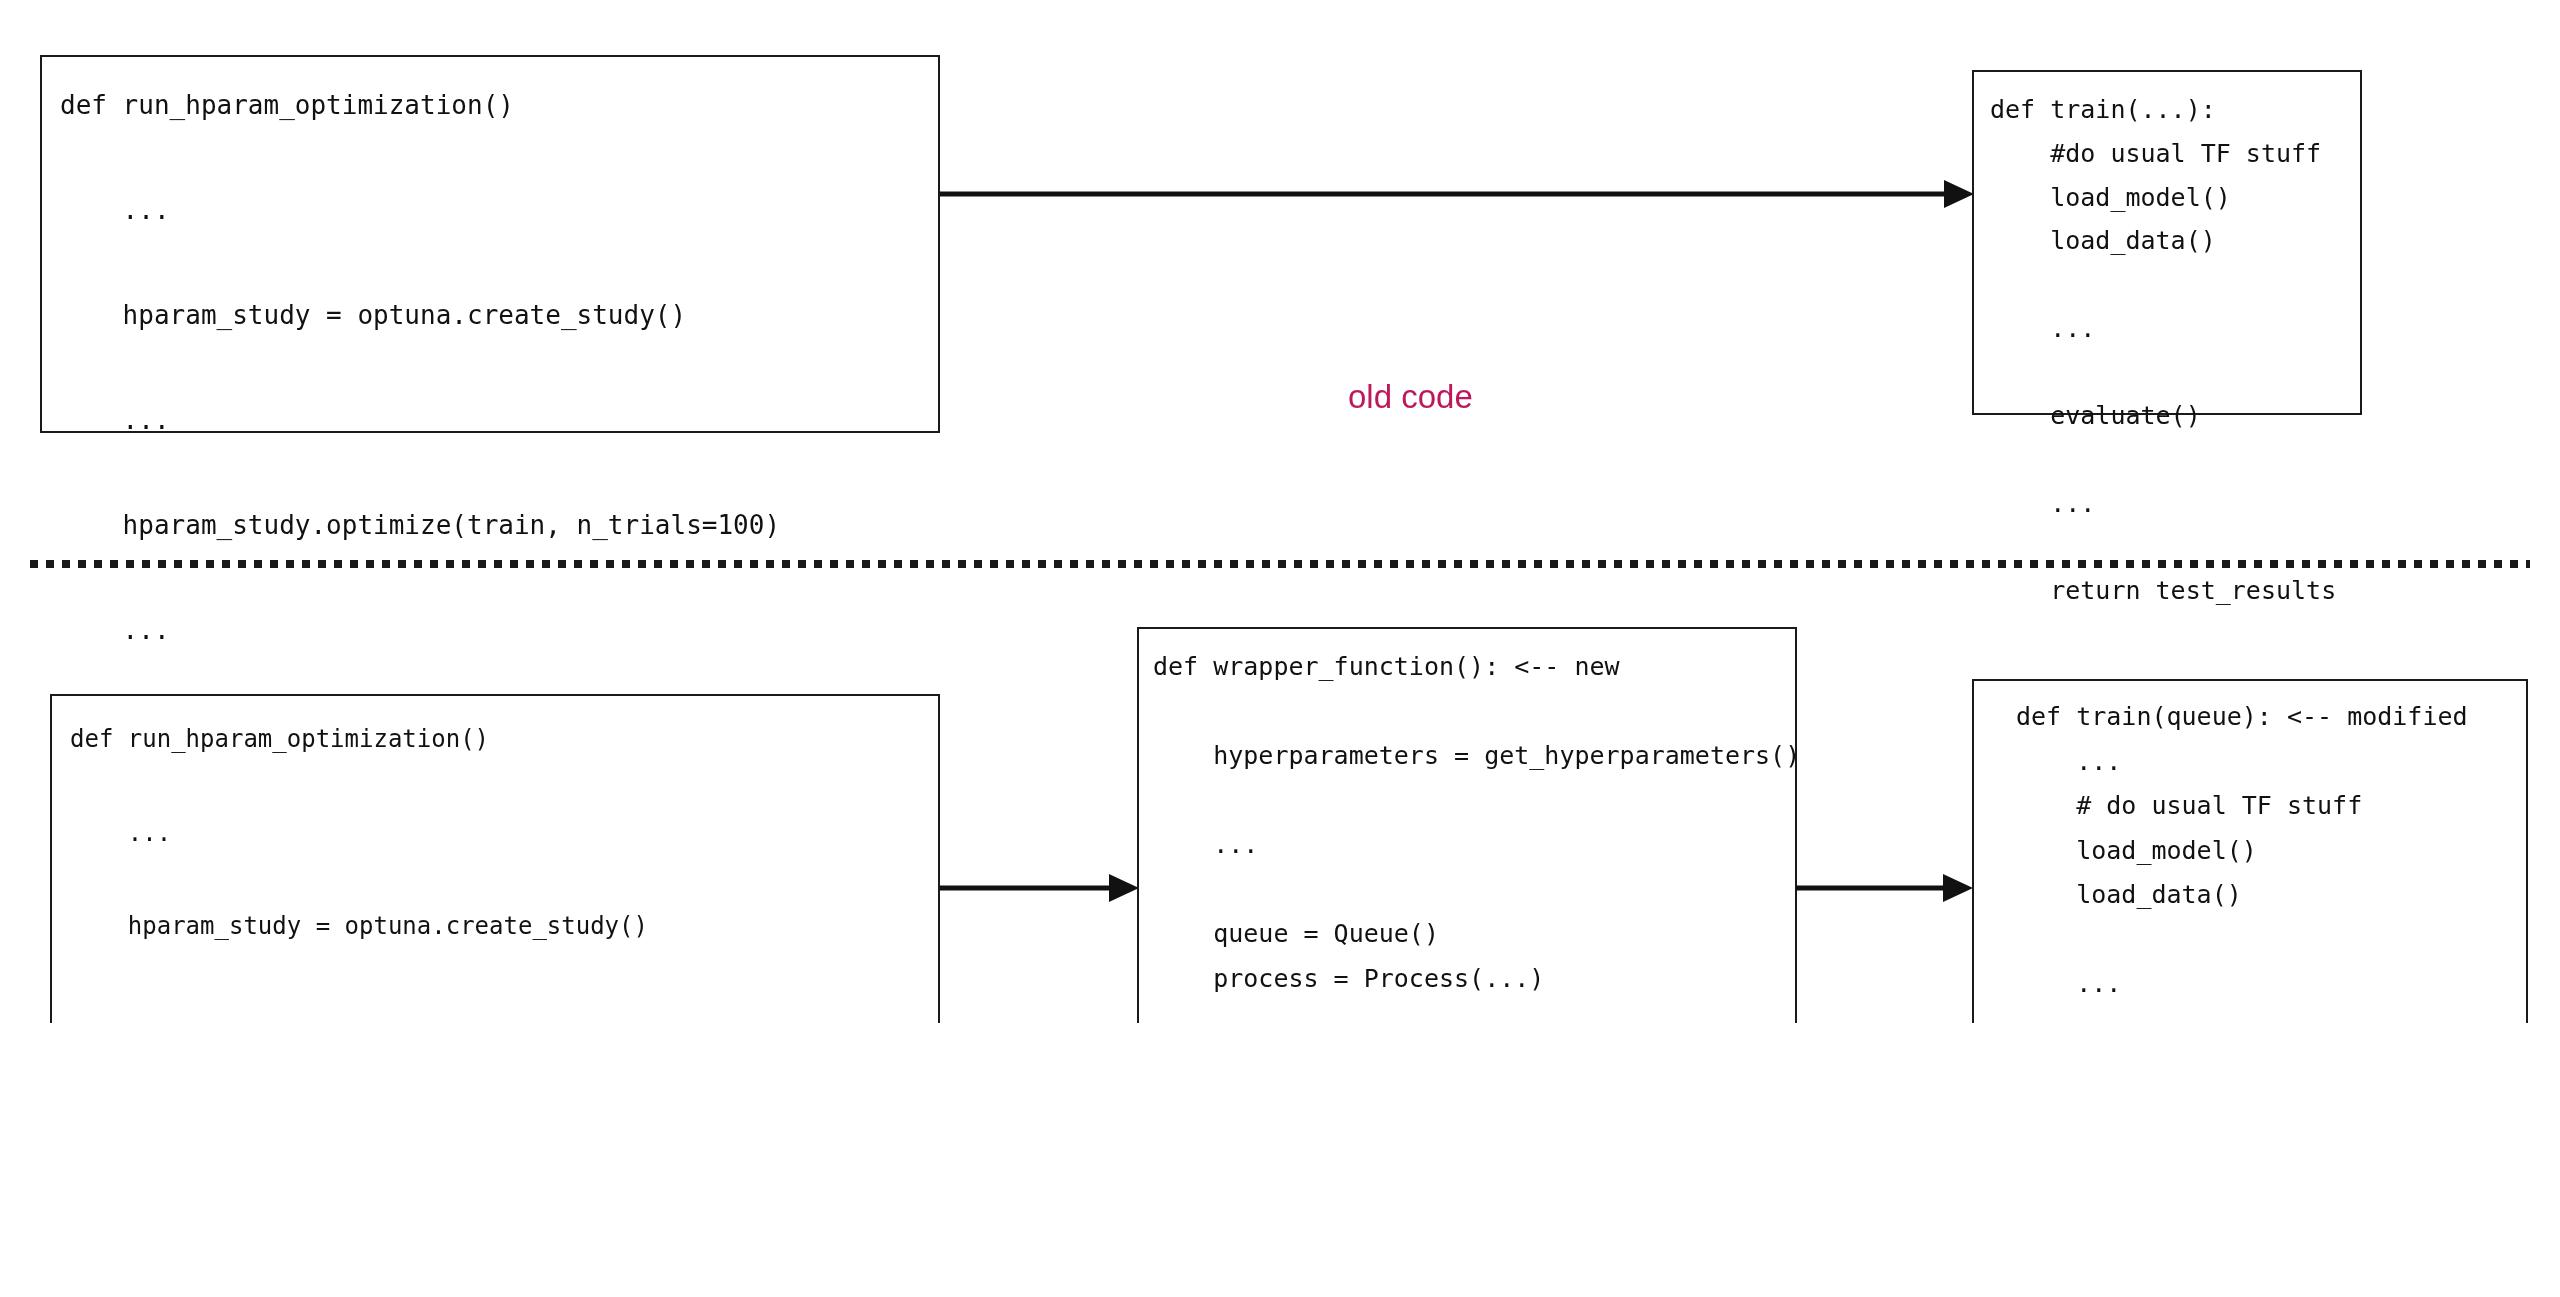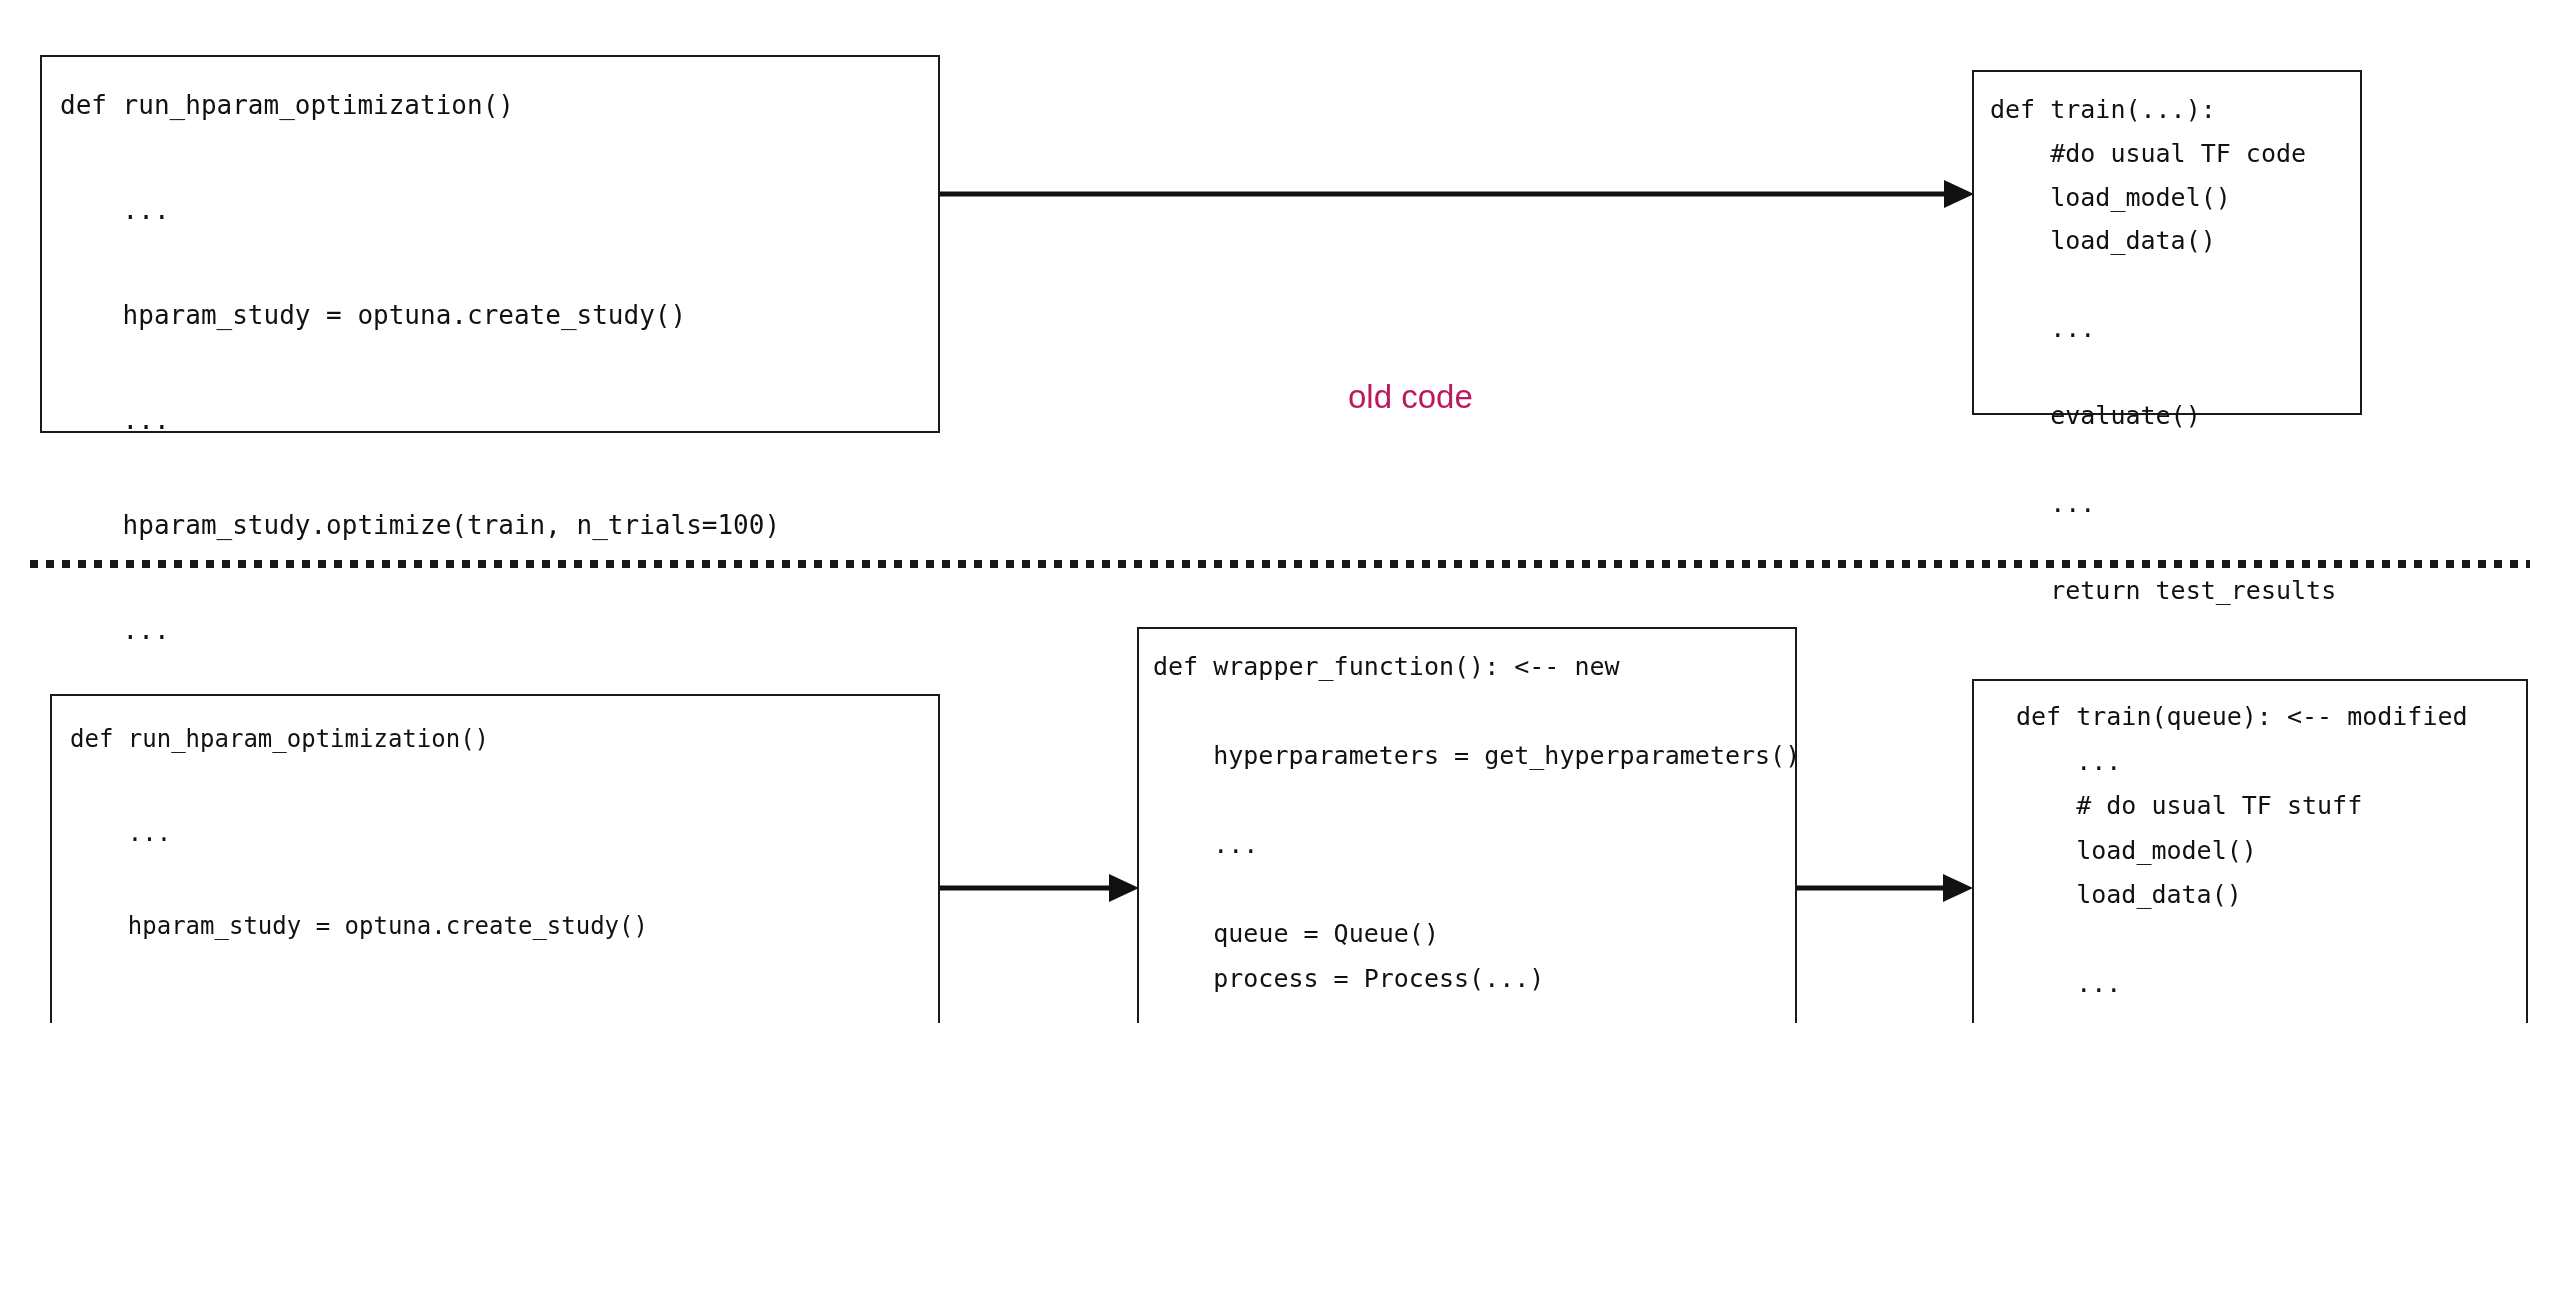--- a/index.html
+++ b/index.html
@@ -102,21 +102,21 @@
 
   <div class="arrow" id="arrow-old" style="left:940px; top:182px; width:1035px;">
     <svg width="1035" height="24" viewBox="0 0 1035 24">
       <line x1="0" y1="12" x2="1012" y2="12" stroke="#111111" stroke-width="5"></line>
       <polygon points="1034,12 1004,-2 1004,26" fill="#111111"></polygon>
     </svg>
   </div>
 
   <div class="code-box" id="box-old-train">
     <pre>def train(...):
-    #do usual TF code
+    #do usual TF stuff
     load_model()
     load_data()
 
     ...
 
     evaluate()
 
     ...
 
     return test_results</pre>

